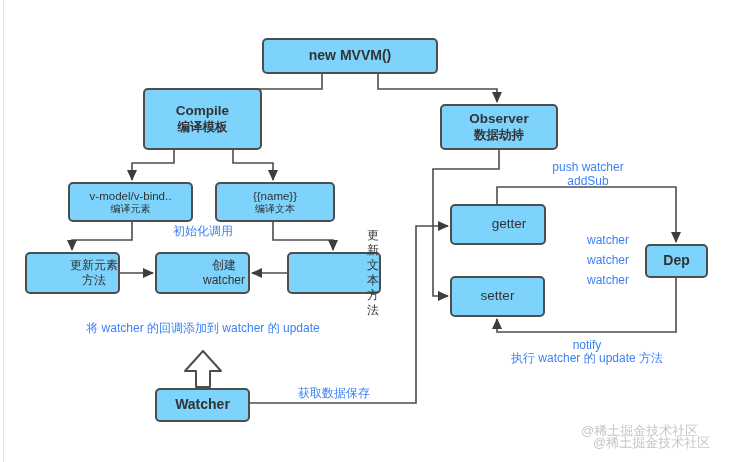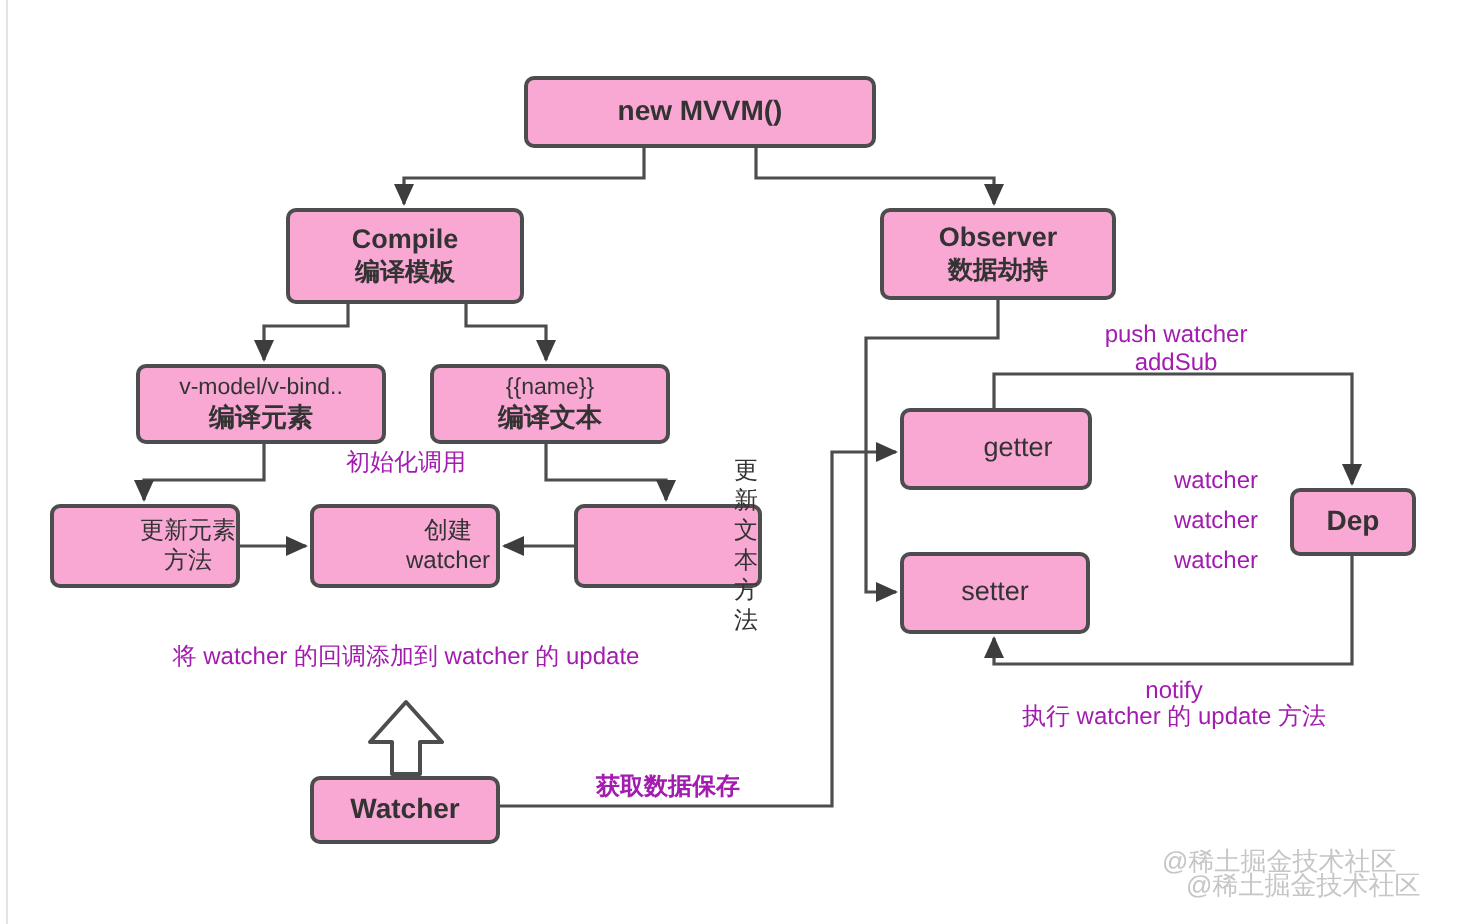--- a/index.html
+++ b/index.html
@@ -1,31 +1,31 @@
 <!DOCTYPE html>
 <html><head>
 <meta charset="utf-8">
 <style>
   html,body{margin:0;padding:0;background:#fff;}
   body{width:730px;height:462px;position:relative;overflow:hidden;
        font-family:"Liberation Sans","DejaVu Sans",sans-serif;color:#333;}
   .stage{position:absolute;left:0;top:0;width:730px;height:462px;background:#fff;}
   .wires{position:absolute;left:0;top:0;}
-  .node{position:absolute;background:#f9a8d4;border:2px solid #4d4d4d;border-radius:5px;
+  .node{position:absolute;background:#7dd3fc;border:2px solid #4d4d4d;border-radius:5px;
         display:flex;flex-direction:column;align-items:center;justify-content:center;
         box-sizing:border-box;text-align:center;line-height:1.25;}
   .t-bold{font-weight:700;font-size:13.5px;}
   .t-big{font-weight:700;font-size:14px;}
   .t-sub{font-weight:700;font-size:12.5px;}
   .t-sm{font-weight:400;font-size:11.5px;}
-  .t-smsub{font-weight:700;font-size:13px;}
+  .t-smsub{font-weight:400;font-size:10px;}
   .t-mid{font-weight:400;font-size:12px;margin-left:43px;}
   .t-gs{font-weight:400;font-size:13.5px;}
   .lbl{position:absolute;transform:translateX(-50%);white-space:nowrap;
-       font-size:12px;color:#a21caf;line-height:14px;}
+       font-size:12px;color:#3b82f6;line-height:14px;}
   .wm{position:absolute;white-space:nowrap;font-size:13px;color:#c6c6c6;line-height:14px;}
   .edgeline{position:absolute;left:3px;top:0;width:1px;height:462px;background:#e4e4e4;}
 </style>
 </head>
 <body>
 
 <div class="stage">
   <div class="edgeline"></div>
 
   <svg class="wires" width="730" height="462" viewBox="0 0 730 462">
@@ -48,21 +48,21 @@
       <path d="M676,278 V332 H497 V319" marker-end="url(#ah)"></path>
       <path d="M250,403 H416 V226 H448" marker-end="url(#ah)"></path>
     </g>
     <path d="M203,351 L221,371 L210,371 L210,387 L196,387 L196,371 L185,371 Z" fill="#ffffff" stroke="#4d4d4d" stroke-width="2" stroke-linejoin="round"></path>
   </svg>
 
   <div class="node" style="left:262px;top:38px;width:176px;height:36px;">
     <div class="t-big">new MVVM()</div>
   </div>
 
-  <div class="node" style="left:143px;top:104px;width:119px;height:48px;">
+  <div class="node" style="left:143px;top:88px;width:119px;height:62px;">
     <div class="t-bold">Compile</div>
     <div class="t-sub">编译模板</div>
   </div>
 
   <div class="node" style="left:440px;top:104px;width:118px;height:46px;">
     <div class="t-bold">Observer</div>
     <div class="t-sub">数据劫持</div>
   </div>
 
   <div class="node" style="left:68px;top:182px;width:125px;height:40px;">
@@ -105,17 +105,17 @@
 
   <span class="lbl" style="left:203px;top:224px;">初始化调用</span>
   <span class="lbl" style="left:203px;top:321px;">将 watcher 的回调添加到 watcher 的 update</span>
   <span class="lbl" style="left:588px;top:160px;">push watcher</span>
   <span class="lbl" style="left:588px;top:174px;">addSub</span>
   <span class="lbl" style="left:608px;top:233px;">watcher</span>
   <span class="lbl" style="left:608px;top:253px;">watcher</span>
   <span class="lbl" style="left:608px;top:273px;">watcher</span>
   <span class="lbl" style="left:587px;top:338px;">notify</span>
   <span class="lbl" style="left:587px;top:351px;">执行 watcher 的 update 方法</span>
-  <span class="lbl" style="left:334px;top:386px;font-weight:bold;">获取数据保存</span>
+  <span class="lbl" style="left:334px;top:386px;">获取数据保存</span>
 
   <span class="wm" style="left:581px;top:424px;">@稀土掘金技术社区</span>
   <span class="wm" style="left:593px;top:436px;">@稀土掘金技术社区</span>
 </div>
 
 </body></html>

